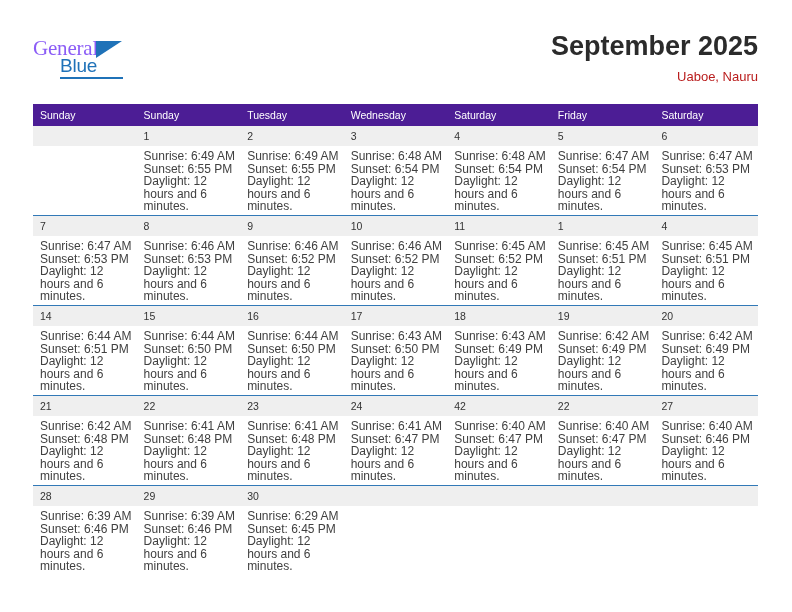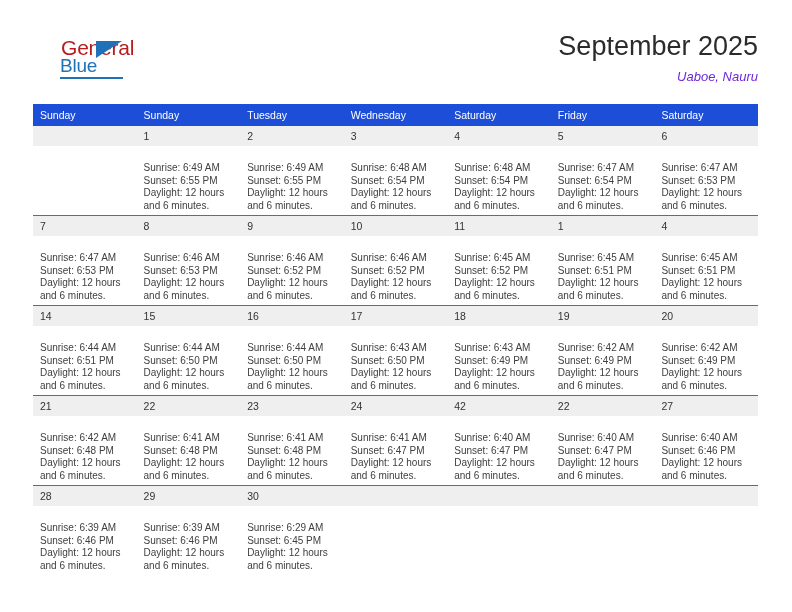--- a/index.html
+++ b/index.html
@@ -34,23 +34,22 @@
     top: 36px;
     width: 130px;
     height: 46px;
   }
   .logo-general {
     position: absolute;
     left: 0;
     top: 0;
     font-size: 21px;
     letter-spacing: -0.2px;
-    color: #b91c1c;
-    font-family: Liberation Sans, sans-serif;
-    margin-left: 28px;
+    color: #8b5cf6;
+    font-family: Liberation Serif, serif;
   }
   .logo-blue {
     position: absolute;
     left: 27px;
     top: 19px;
     font-size: 19px;
     letter-spacing: -0.2px;
     color: #1f72b8;
     font-family: "Liberation Sans", sans-serif;
   }
@@ -74,45 +73,44 @@
 
   .title-block {
     position: absolute;
     right: 34px;
     top: 30px;
     text-align: right;
   }
   .cal-title {
     font-size: 27px;
     color: #2b2b2b;
-    font-weight: normal;
+    font-weight: bold;
     line-height: 32px;
     white-space: nowrap;
     text-align: center;
   }
   .cal-subtitle {
     font-size: 13px;
-    color: #6d28d9;
+    color: #b91c1c;
     line-height: 18px;
     margin-top: 6px;
     white-space: nowrap;
-    font-style: italic;
   }
 
   
   .calendar {
     position: absolute;
     left: 33px;
     top: 104px;
     width: 725px;
     border-collapse: collapse;
     table-layout: fixed;
   }
   .calendar th {
-    background: #1d4ed8;
+    background: #4c1d95;
     color: #ffffff;
     font-size: 10.5px;
     font-weight: normal;
     text-align: left;
     padding: 5px 0 5px 7px;
     height: 11px;
     vertical-align: middle;
   }
   .calendar td {
     vertical-align: top;
@@ -134,22 +132,22 @@
     font-size: 10.5px;
     color: #333333;
     padding: 4px 0 4px 7px;
     height: 12px;
     line-height: 12px;
   }
   .daycell.empty .daynum {
     background: #efefef;
   }
   .dayinfo {
-    padding: 16px 8px 0 7px;
-    font-size: 10px;
+    padding: 4px 8px 0 7px;
+    font-size: 12px;
     line-height: 12.6px;
     color: #404040;
   }
   .dayinfo div {
     white-space: nowrap;
   }
   .dayinfo .daylight {
     white-space: normal;
   }
 </style>

